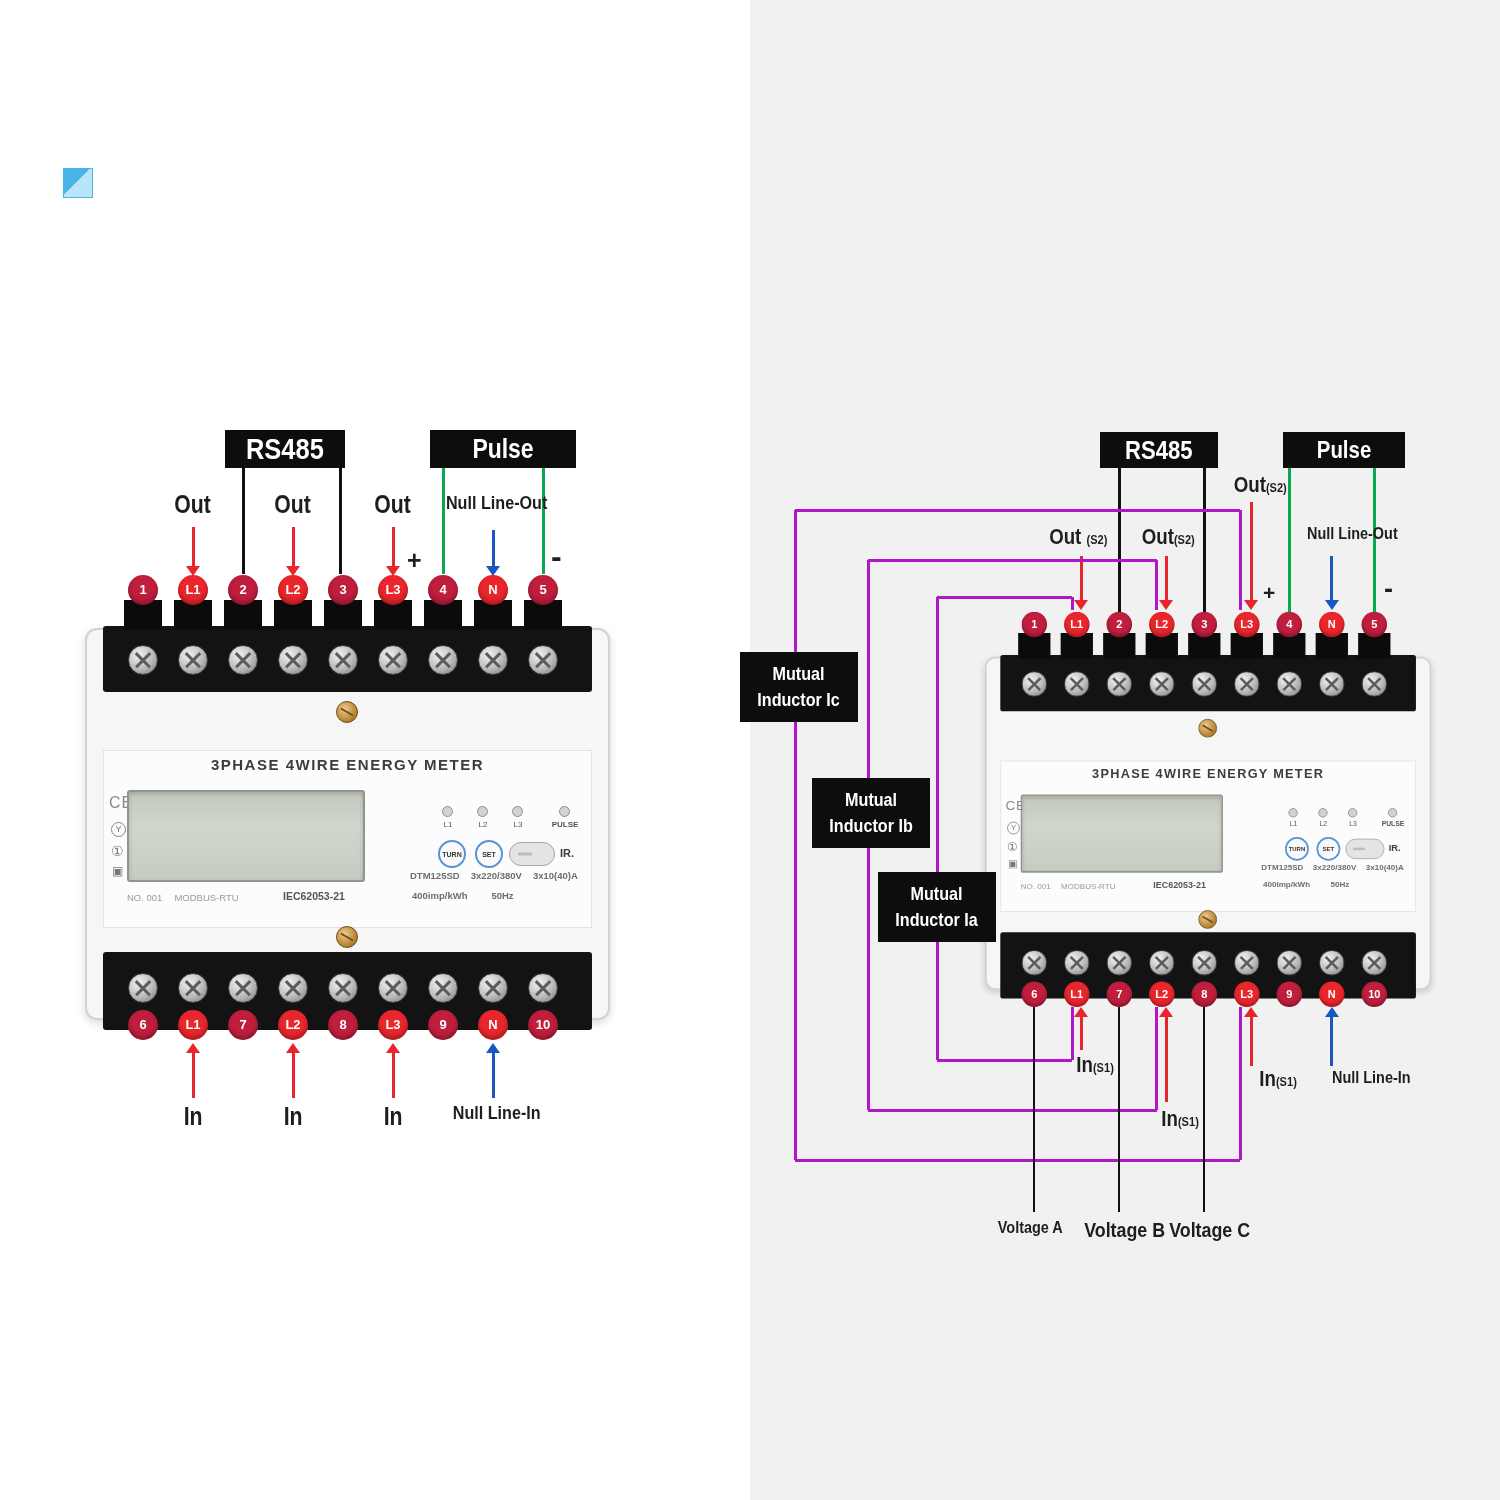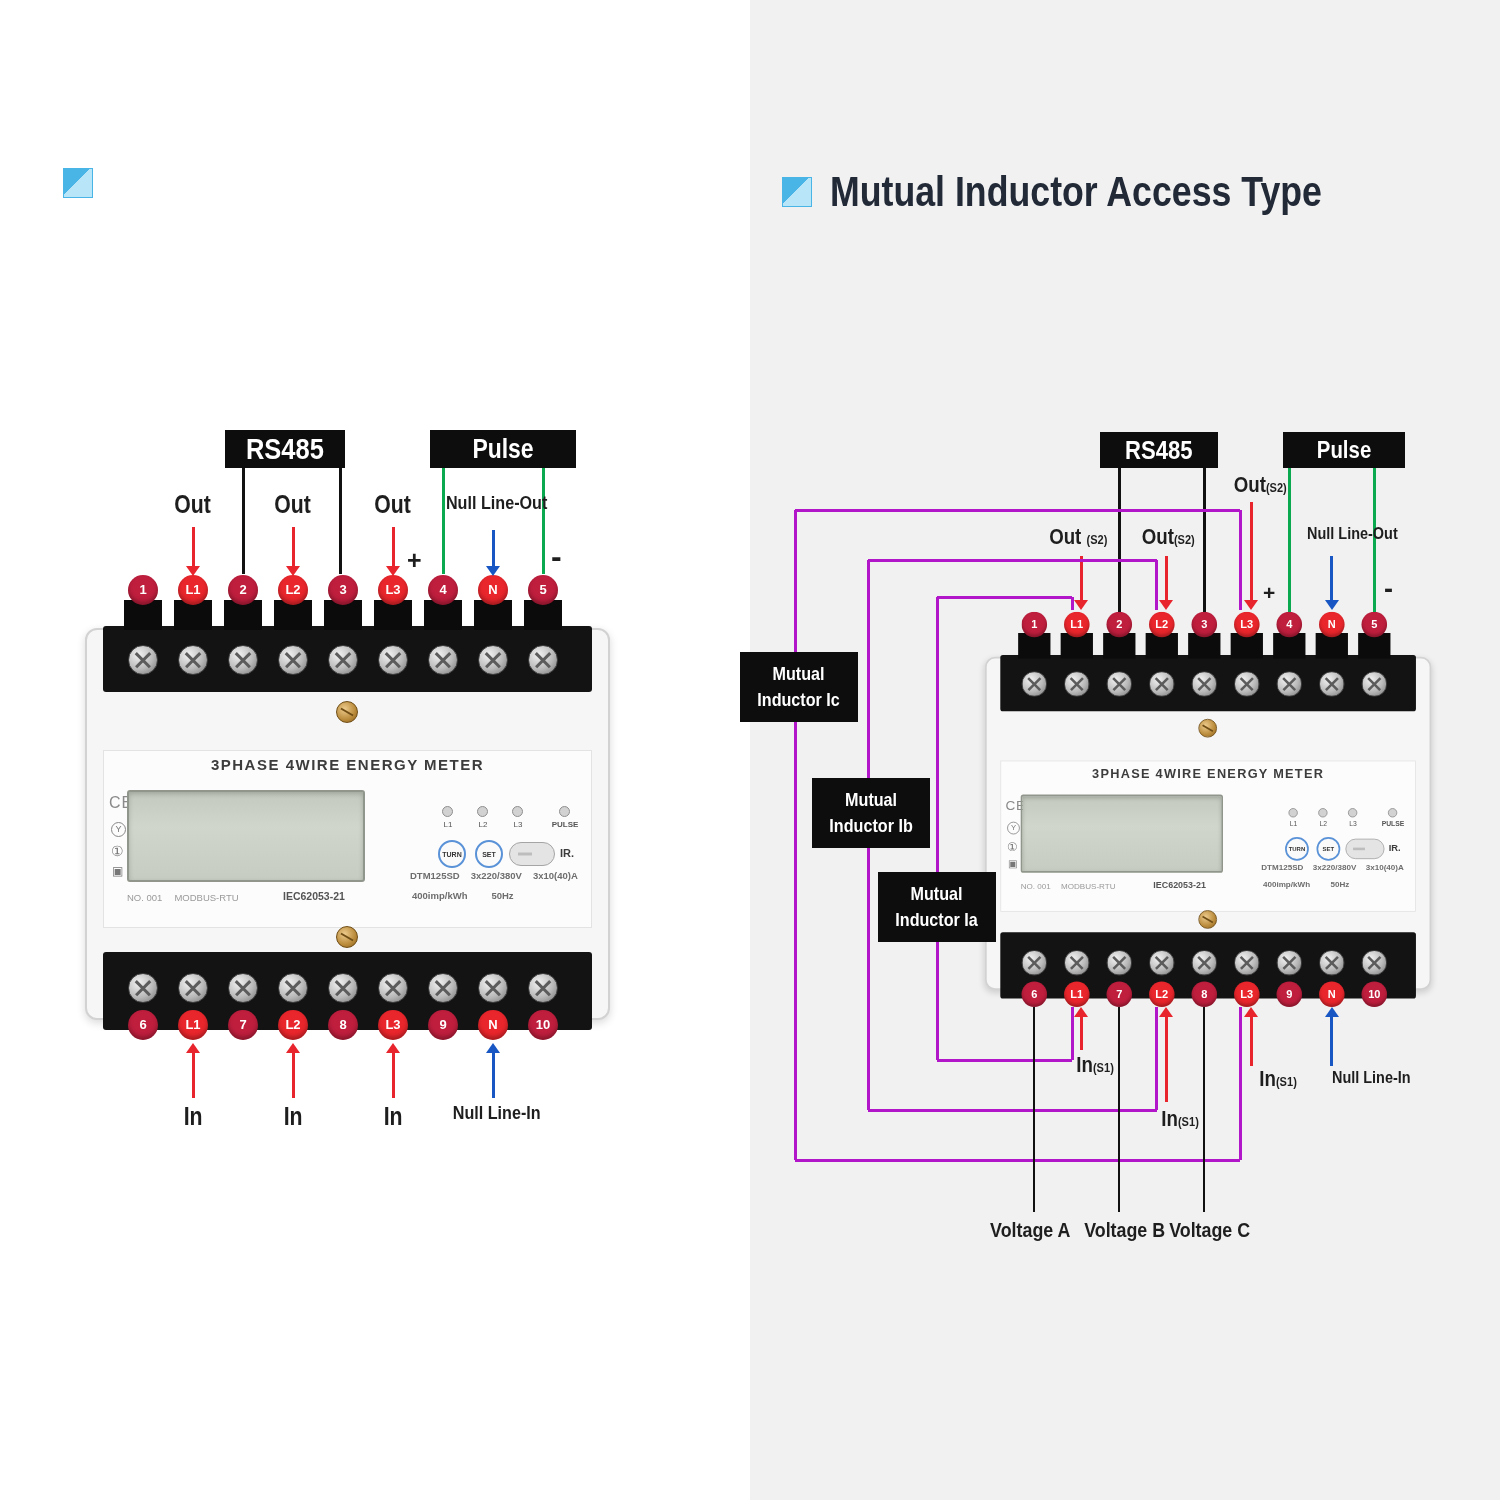--- a/index.html
+++ b/index.html
@@ -63,24 +63,20 @@
 </style>
 </head>
 <body>
 
 <div id="canvas">
   <div class="right-bg"></div>
 
   <div class="hdr" style="left:63px;top:168px">
     <div class="hdr-icon"></div>
   </div>
-  <div class="hdr" style="left:782px;top:168px">
-    <div class="hdr-icon"></div>
-    <div class="hdr-title"><span class="cond-l">Mutual Inductor Access Type</span></div>
-  </div>
 
   <div class="blackbox" style="left:225px;top:430px;width:120px;height:38px;font-size:30px">
       <span class="cond">RS485</span>
     </div>
   <div class="blackbox" style="left:430px;top:430px;width:146px;height:38px;font-size:27px">
       <span class="cond">Pulse</span>
     </div>
 
   <div class="lab" style="left:163px;top:490px;width:60px;font-size:25px"><span class="cond">Out</span></div>
   <div class="lab" style="left:263px;top:490px;width:60px;font-size:25px"><span class="cond">Out</span></div>
@@ -248,21 +244,21 @@
   <div class="wire v arr-u" style="left:1330.3px;top:1016px;height:50px;--c:#1857c3"></div>
   <div class="wire thin" style="left:1033.3px;top:1007px;height:205px;--c:#111"></div>
   <div class="wire thin" style="left:1118.3px;top:1007px;height:205px;--c:#111"></div>
   <div class="wire thin" style="left:1203.3px;top:1007px;height:205px;--c:#111"></div>
 
   <div class="lab" style="left:1045px;top:1052px;width:100px;font-size:22px"><span class="cond"><span>In</span><span class="sub">(S1)</span></span></div>
   <div class="lab" style="left:1130px;top:1106px;width:100px;font-size:22px"><span class="cond"><span>In</span><span class="sub">(S1)</span></span></div>
   <div class="lab" style="left:1228px;top:1066px;width:100px;font-size:22px"><span class="cond"><span>In</span><span class="sub">(S1)</span></span></div>
   <div class="lab" style="left:1316px;top:1068px;width:110px;font-size:17px"><span class="cond">Null Line-In</span></div>
 
-  <div class="lab" style="left:980px;top:1218px;width:100px;font-size:21px"><span class="cond">Voltage A</span></div>
+  <div class="lab" style="left:980px;top:1218px;width:100px;font-size:17px"><span class="cond">Voltage A</span></div>
   <div class="lab" style="left:1075px;top:1218px;width:100px;font-size:21px"><span class="cond">Voltage B</span></div>
   <div class="lab" style="left:1160px;top:1218px;width:100px;font-size:21px"><span class="cond">Voltage C</span></div>
 
   <div id="meter-slot-right" class="meter-slot scaled" style="left:985px;top:633px">
   <div class="meter">
     <div class="m-housing"></div>
     <div class="m-strip-top">
           <div class="m-tab" style="left: 21px;"></div>
           <div class="screw" style="left: 25px; top: 45px;"></div>
           <div class="m-tab" style="left: 71px;"></div>

